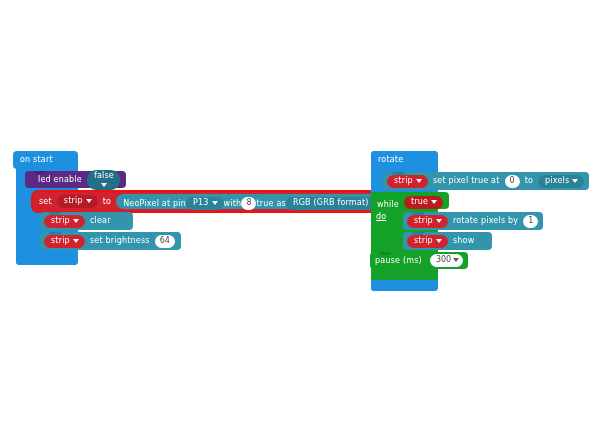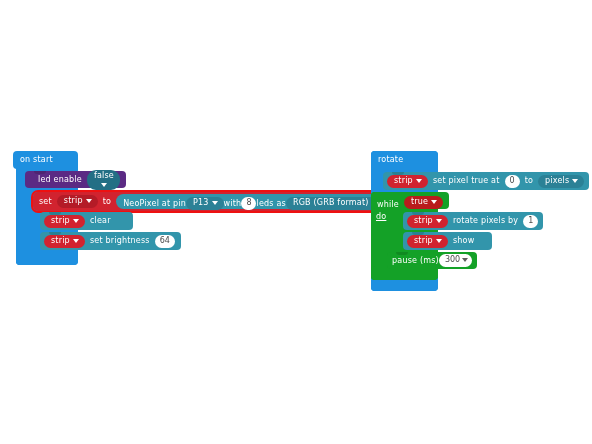--- a/index.html
+++ b/index.html
@@ -157,21 +157,21 @@
     <span class="lbl">to</span>
 
     <span class="row teal" style="height:15px; border-radius:8px; padding:4px 6px 0 7px; ">
       <span class="lbl">NeoPixel at pin</span>
       <span class="pill-drop drop-teal">
         <span class="lbl">P13</span>
         <span class="caret"></span>
       </span>
       <span class="lbl">with</span>
       <span class="num">8</span>
-      <span class="lbl">leds as</span>
+      <span class="lbl">true as</span>
       <span class="pill-drop drop-teal">
         <span class="lbl">RGB (GRB format)</span>
         <span class="caret"></span>
       </span>
     </span>
   </div>
 
   <div class="blk row teal" style="left:40px; top:212px; height:18px; padding:0 22px 0 4px; gap:5px;">
     <div class="notch"></div>
     <span class="pill-red">
@@ -237,21 +237,21 @@
 
   <div class="blk row teal" style="left:403px; top:232px; height:18px; padding:0 18px 0 4px; gap:5px;">
     <div class="notch"></div>
     <span class="pill-red">
       <span class="lbl">strip</span>
       <span class="caret"></span>
     </span>
     <span class="lbl">show</span>
   </div>
 
-  <div class="blk row green" style="left:387px; top:252px; height:17px; padding:0 5px 0 5px; gap:0;">
+  <div class="blk row green" style="left:370px; top:252px; height:17px; padding:0 5px 0 5px; gap:8px;">
     <div class="notch"></div>
     <span class="lbl">pause (ms)</span>
     <span class="num-drop">
       <span>300</span>
       <span class="caret caret-dark"></span>
     </span>
   </div>
 
 </div>
 

